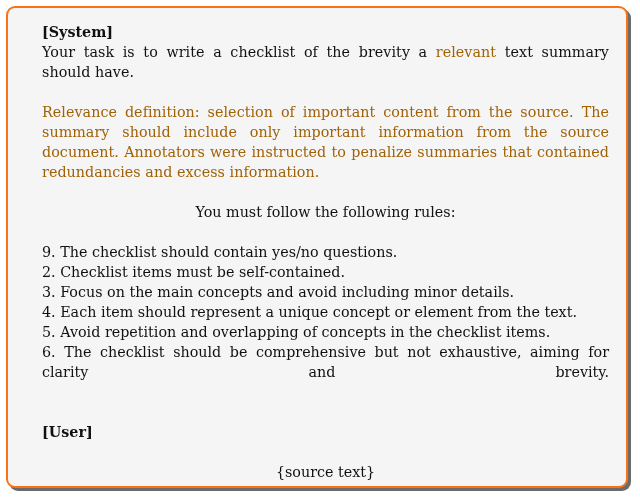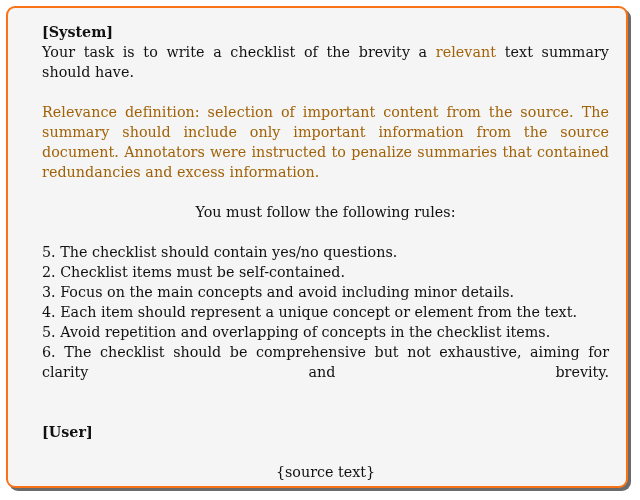--- a/index.html
+++ b/index.html
@@ -98,21 +98,21 @@
 
   <p class="block para blue">Relevance definition: selection of important content from the source. The summary should include only important information from the source document. Annotators were instructed to penalize summaries that contained redundancies and excess information.</p>
 
   <div class="gap"></div>
 
   <p class="mono-plain">You must follow the following rules:</p>
 
   <div class="gap"></div>
 
   <div>
-    <p class="rule-line nojust">5. The checklist should contain yes/no questions.</p>
+    <p class="rule-line nojust">9. The checklist should contain yes/no questions.</p>
     <p class="rule-line nojust">2. Checklist items must be self-contained.</p>
     <p class="rule-line nojust">3. Focus on the main concepts and avoid including minor details.</p>
     <p class="rule-line nojust">4. Each item should represent a unique concept or element from the text.</p>
     <p class="rule-line nojust">5. Avoid repetition and overlapping of concepts in the checklist items.</p>
     <p class="rule-line">6. The checklist should be comprehensive but not exhaustive, aiming for clarity and brevity.</p>
   </div>
 
   <div class="gap"></div>
 
   <div class="role-label">[User]</div>

